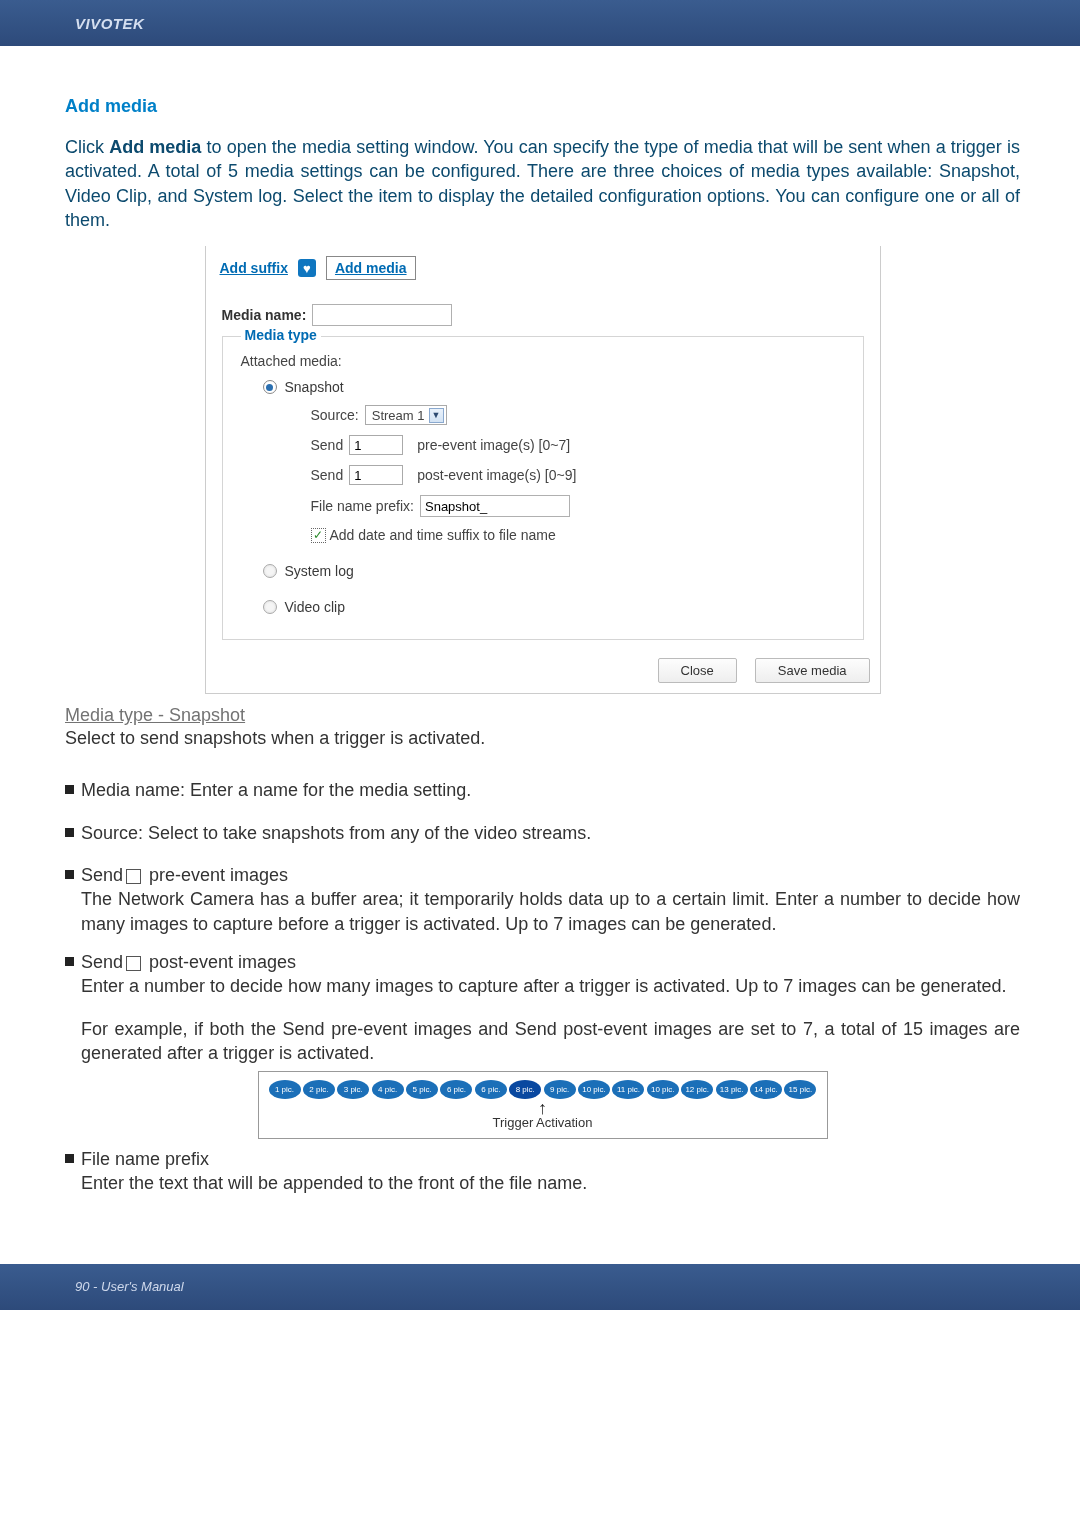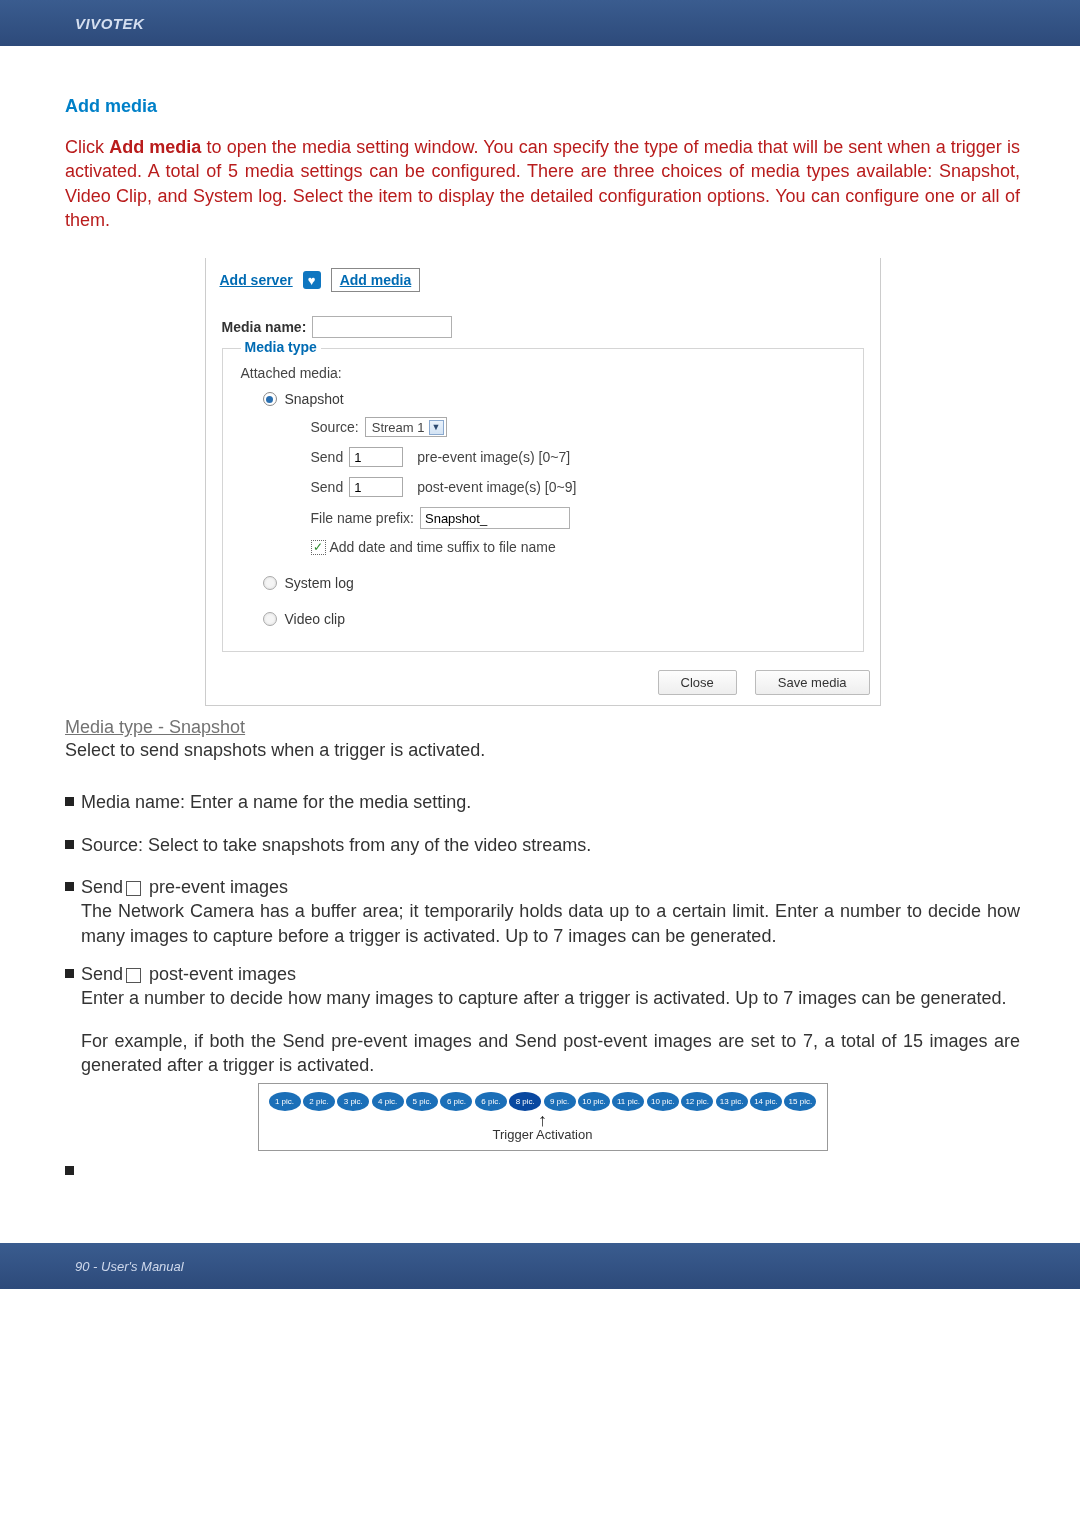--- a/index.html
+++ b/index.html
@@ -29,22 +29,22 @@
     .section-title {
       color: #0080c8;
       font-weight: bold;
       font-size: 18px;
       margin-bottom: 18px;
     }
     .description {
       font-size: 18px;
       line-height: 1.35;
       text-align: justify;
-      color: #b91c1c;
-      margin-bottom: 26px;
+      color: #0c4a6e;
+      margin-bottom: 14px;
     }
     .bold { font-weight: bold; }
     
     
     .dialog {
       width: 676px;
       margin: 0 auto 8px auto;
       border: 1px solid #ccc;
       border-top: none;
       background: #fff;
@@ -312,21 +312,21 @@
 <div class="content">
 
   <div class="section-title">Add media</div>
 
   <div class="description">
     <span>Click </span><span class="bold">Add media</span><span> to open the media setting window. You can specify the type of media that will be sent when a trigger is activated. A total of 5 media settings can be configured. There are three choices of media types available: Snapshot, Video Clip, and System log. Select the item to display the detailed configuration options. You can configure one or all of them.</span>
   </div>
 
   <div class="dialog">
     <div class="tab-row">
-      <span class="link-tab">Add server</span>
+      <span class="link-tab">Add suffix</span>
       <span class="status-icon">♥</span>
       <span class="selected-tab">Add media</span>
     </div>
     <div class="dialog-body">
       <div class="row">
         <span class="field-label">Media name:</span>
         <input class="text-input" style="width: 140px;" value="">
       </div>
       <div class="media-type-box">
         <span class="media-type-legend">Media type</span>
@@ -434,19 +434,23 @@
       <span class="pic-oval">15 pic.</span>
     </div>
     <div class="arrow-col">
       <span class="arrow-up">↑</span>
       <span class="trigger-label">Trigger Activation</span>
     </div>
   </div>
 
   <div class="bullet-item" style="margin-bottom:2px;margin-top:6px">
     <span class="bullet-square"></span>
+    <div>
+      <span>File name prefix</span>
+      <div>Enter the text that will be appended to the front of the file name.</div>
+    </div>
   </div>
 
 </div>
 
 <div class="footer">
   <span class="footer-text">90 - User's Manual</span>
 </div>
 
 </body></html>

